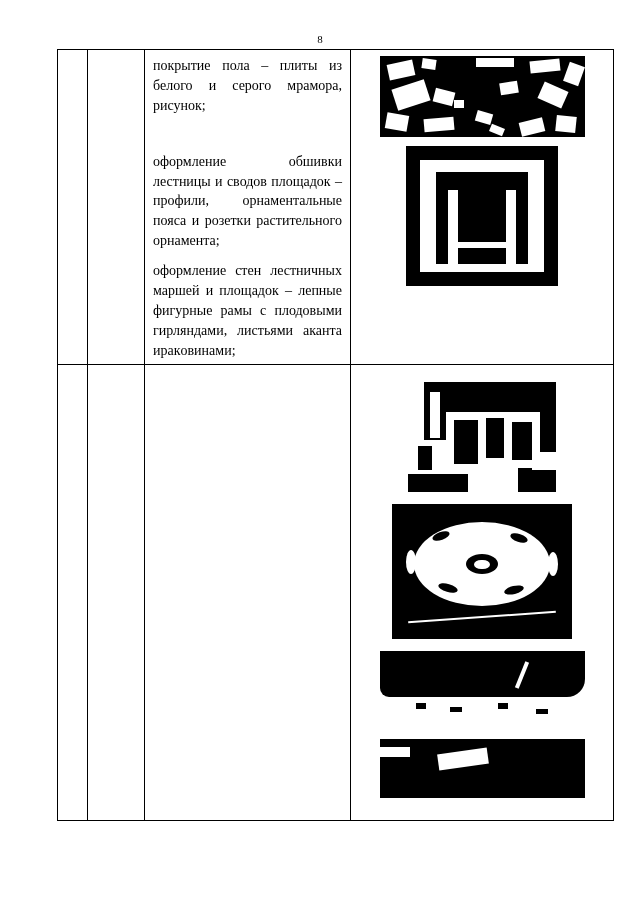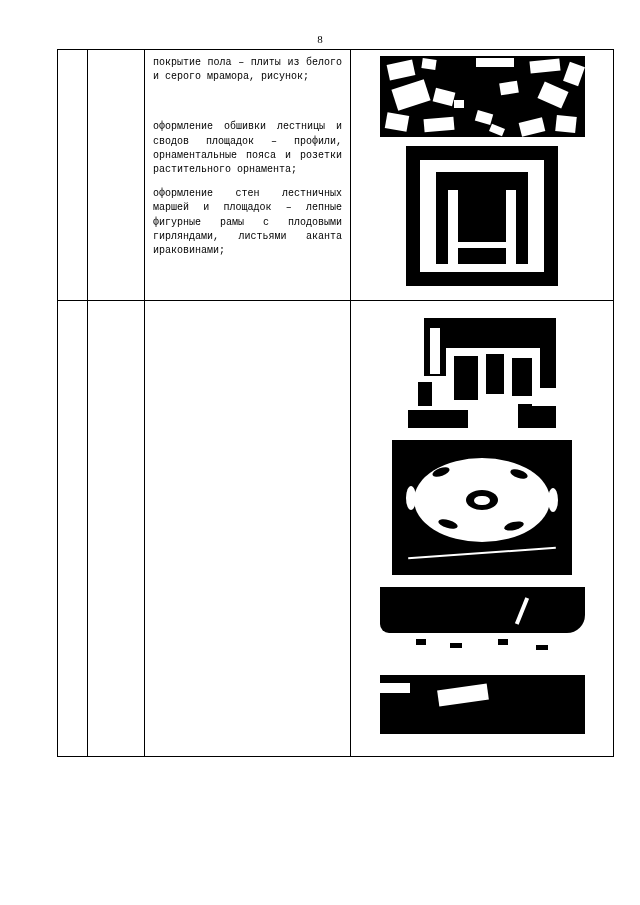--- a/index.html
+++ b/index.html
@@ -47,24 +47,24 @@
   .col-a { width: 30px; }
   .col-b { width: 57px; }
   .col-c { width: 206px; }
   .col-d { width: 263px; }
 
   .row-1 td { height: 250px; }
   .row-2 td { height: 455px; }
 
   .cell-text {
     padding: 6px 8px 4px 8px;
-    font-size: 10px;
+    font-size: 14px;
     line-height: 1.42;
     text-align: justify;
-    font-family: Liberation Mono, monospace;
+    font-family: Liberation Serif, serif;
   }
   .cell-text p {
     margin: 0 0 10px 0;
     text-align: justify;
     text-justify: inter-word;
   }
   .cell-text p.spaced {
     margin-top: 36px;
   }
   .cell-text p:last-child { margin-bottom: 0; }

